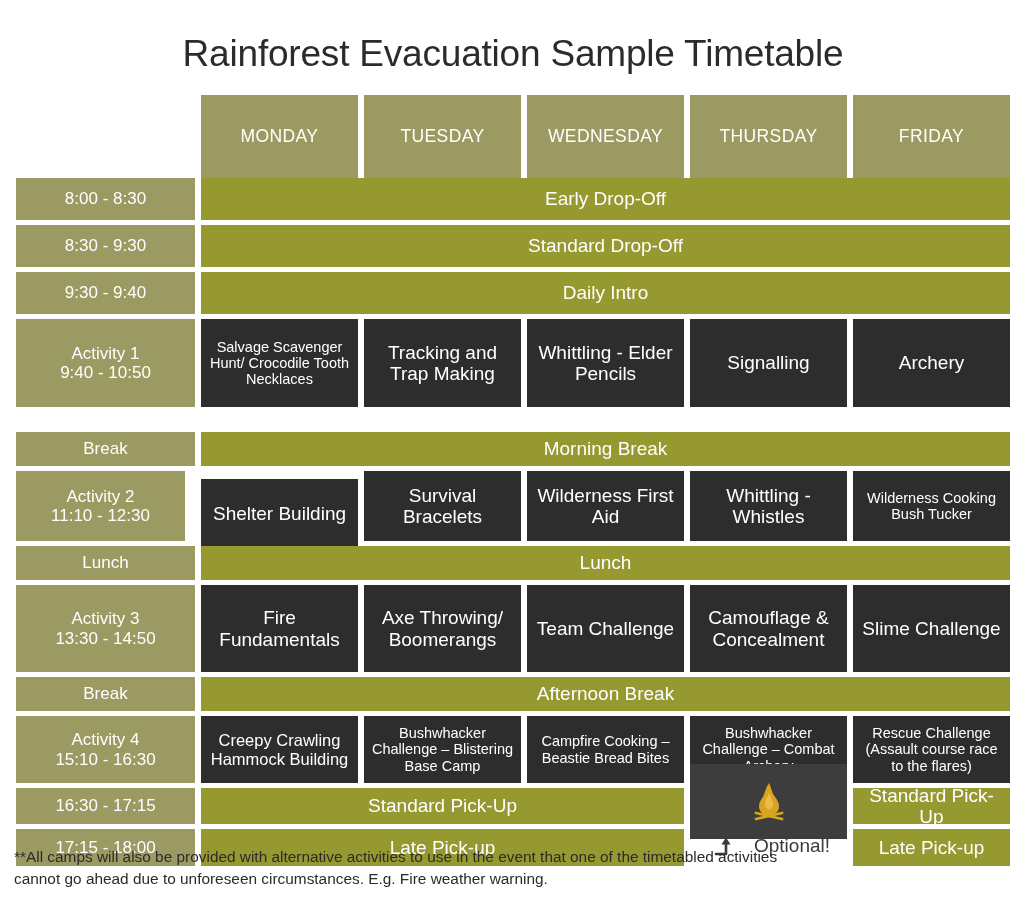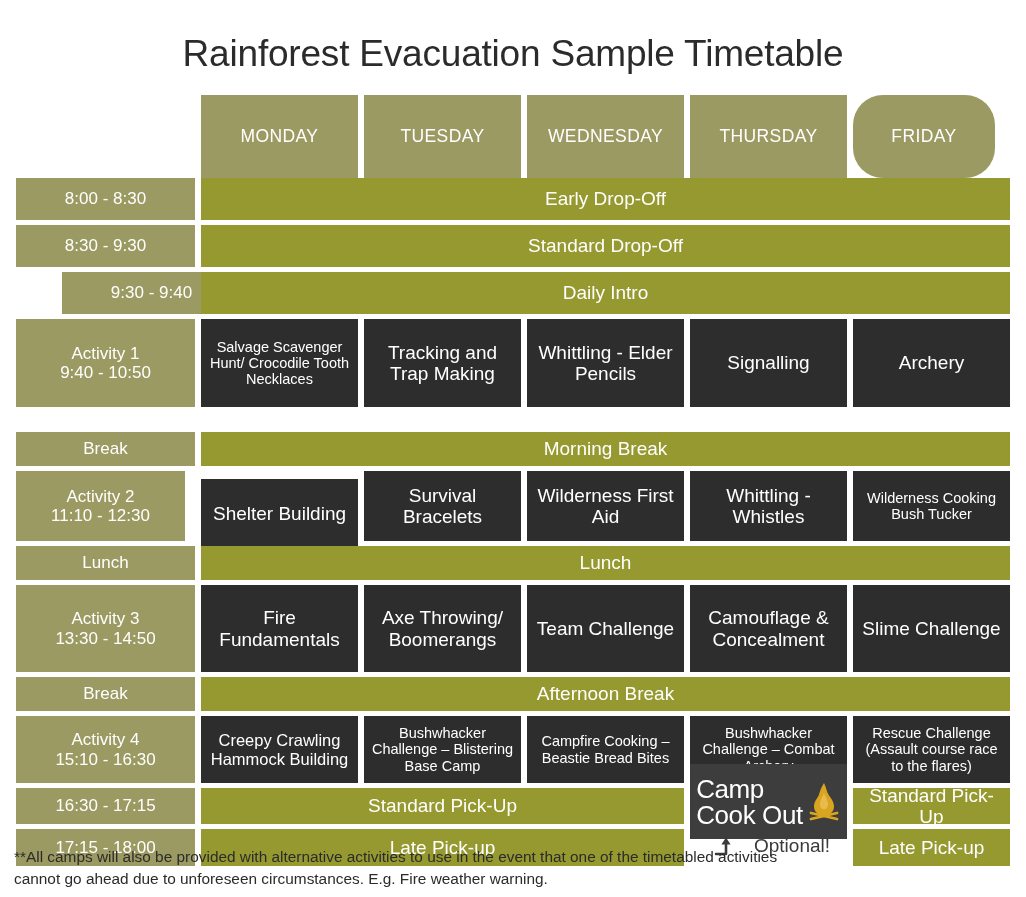--- a/index.html
+++ b/index.html
@@ -114,35 +114,35 @@
 
   <div class="title">Rainforest Evacuation Sample Timetable</div>
 
   <div class="grid">
 
     <div class="row" style="height:83px;">
       <div class="cell olive hdr-text" style="left:201px; top:0; width:157px; height:83px;">MONDAY</div>
       <div class="cell olive hdr-text" style="left:364px; top:0; width:157px; height:83px;">TUESDAY</div>
       <div class="cell olive hdr-text" style="left:527px; top:0; width:157px; height:83px;">WEDNESDAY</div>
       <div class="cell olive hdr-text" style="left:690px; top:0; width:157px; height:83px;">THURSDAY</div>
-      <div class="cell olive hdr-text" style="left:853px; top:0; width:142px; height:83px;border-radius:30px;">FRIDAY</div>
+      <div class="cell olive hdr-text" style="left:853px; top:0; width:157px; height:83px;">FRIDAY</div>
     </div>
 
     <div class="row" style="height:47px;">
       <div class="cell olive time-text" style="left:16px; top:0; width:179px; height:42px;">8:00 - 8:30</div>
       <div class="cell green band-text" style="left:201px; top:0; width:809px; height:42px;">Early Drop-Off</div>
     </div>
 
     <div class="row" style="height:47px;">
       <div class="cell olive time-text" style="left:16px; top:0; width:179px; height:42px;">8:30 - 9:30</div>
       <div class="cell green band-text" style="left:201px; top:0; width:809px; height:42px;">Standard Drop-Off</div>
     </div>
 
     <div class="row" style="height:47px;">
-      <div class="cell olive time-text" style="left:16px; top:0; width:179px; height:42px;margin-left:46px;">9:30 - 9:40</div>
+      <div class="cell olive time-text" style="left:16px; top:0; width:179px; height:42px;">9:30 - 9:40</div>
       <div class="cell green band-text" style="left:201px; top:0; width:809px; height:42px;">Daily Intro</div>
     </div>
 
     <div class="row" style="height:113px;">
       <div class="cell olive time-text" style="left:16px; top:0; width:179px; height:88px; flex-direction:column;">
         <span>Activity 1</span>
         <span>9:40 - 10:50</span>
       </div>
       <div class="cell dark act-sm" style="left:201px; top:0; width:157px; height:88px;">Salvage Scavenger Hunt/ Crocodile Tooth Necklaces</div>
       <div class="cell dark act-lg" style="left:364px; top:0; width:157px; height:88px;">Tracking and Trap Making</div>
@@ -211,24 +211,20 @@
     <div class="row" style="height:42px;">
       <div class="cell olive time-text" style="left:16px; top:0; width:179px; height:37px;">17:15 - 18:00</div>
       <div class="cell green band-text" style="left:201px; top:0; width:483px; height:37px;">Late Pick-up</div>
       <div class="cell green band-text" style="left:853px; top:0; width:157px; height:37px;">Late Pick-up</div>
     </div>
 
   </div>
 
   <div class="cell logo-bg" style="left:690px; top:764px; width:157px; height:75px;">
     <div class="logo-inner">
-      <div class="logo-words">
-        <div>Camp</div>
-        <div>Cook Out</div>
-      </div>
       <svg class="logo-flame" viewBox="0 0 34 40">
         <path d="M17 1 C12 9 13 12 10.5 15.5 C8 19 7 21.5 7 24.5 C7 30 11.5 33.5 17 33.5 C22.5 33.5 27 30 27 24.5 C27 20 24.5 17 22 13.5 C19.5 10 19.5 6 17 1 Z" fill="#d9a521"></path>
         <path d="M17 11 C15 16 13.5 18 13 21 C12.6 24.5 14.4 27.5 17 27.5 C19.6 27.5 21.4 24.5 21 21 C20.5 18 19 16 17 11 Z" fill="#e8bb4a"></path>
         <g stroke="#d9a521" stroke-width="2.8" stroke-linecap="round">
           <line x1="4" y1="37" x2="30" y2="31"></line>
           <line x1="4" y1="31" x2="30" y2="37"></line>
         </g>
       </svg>
     </div>
   </div>

